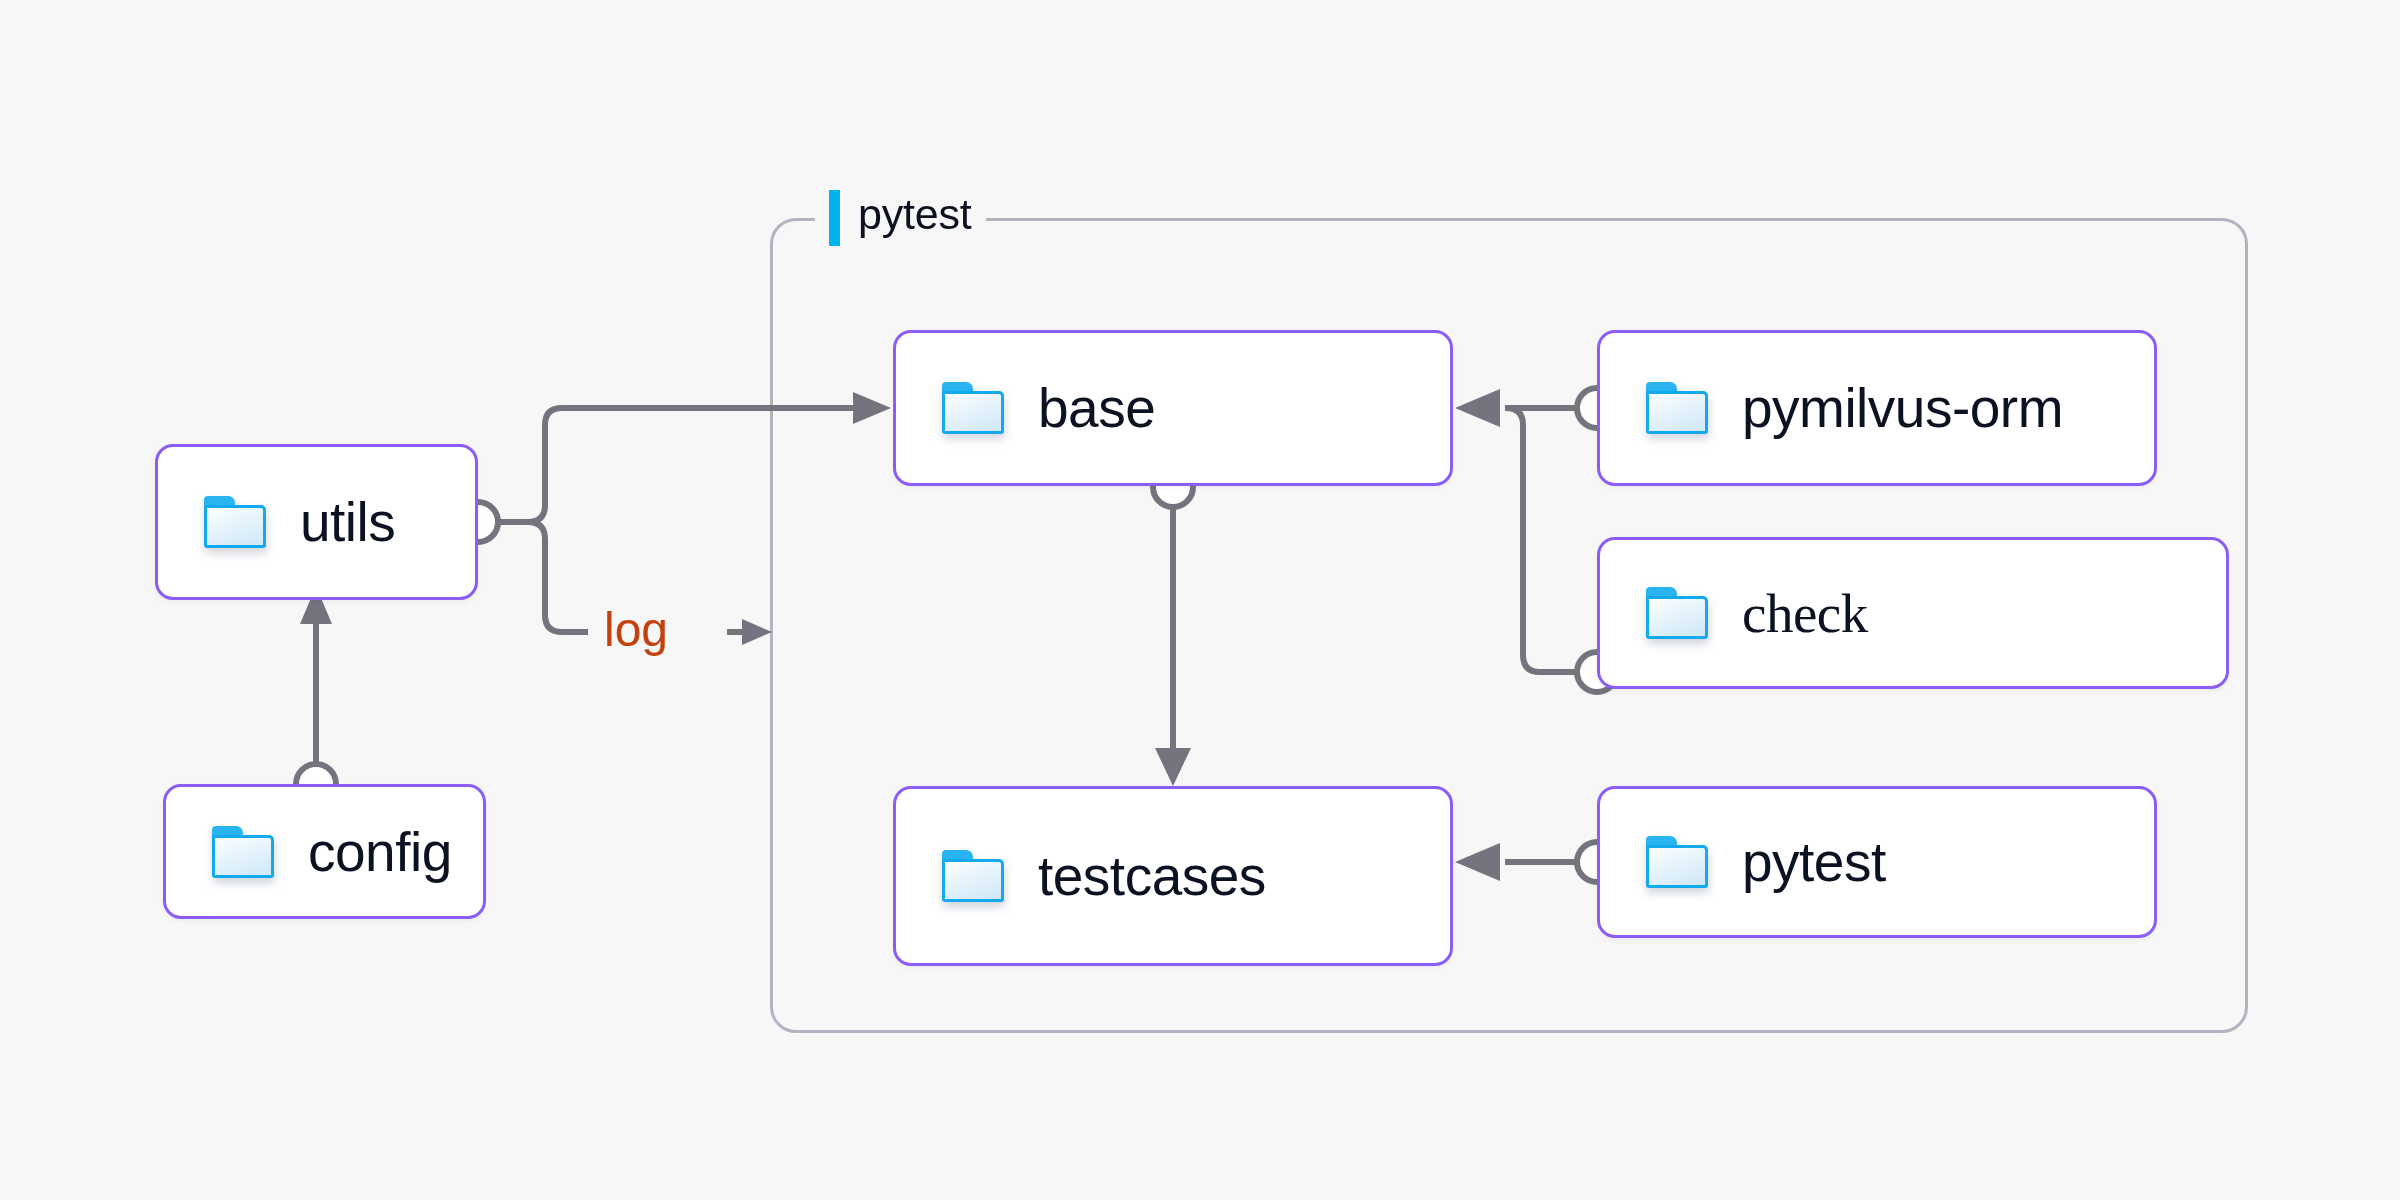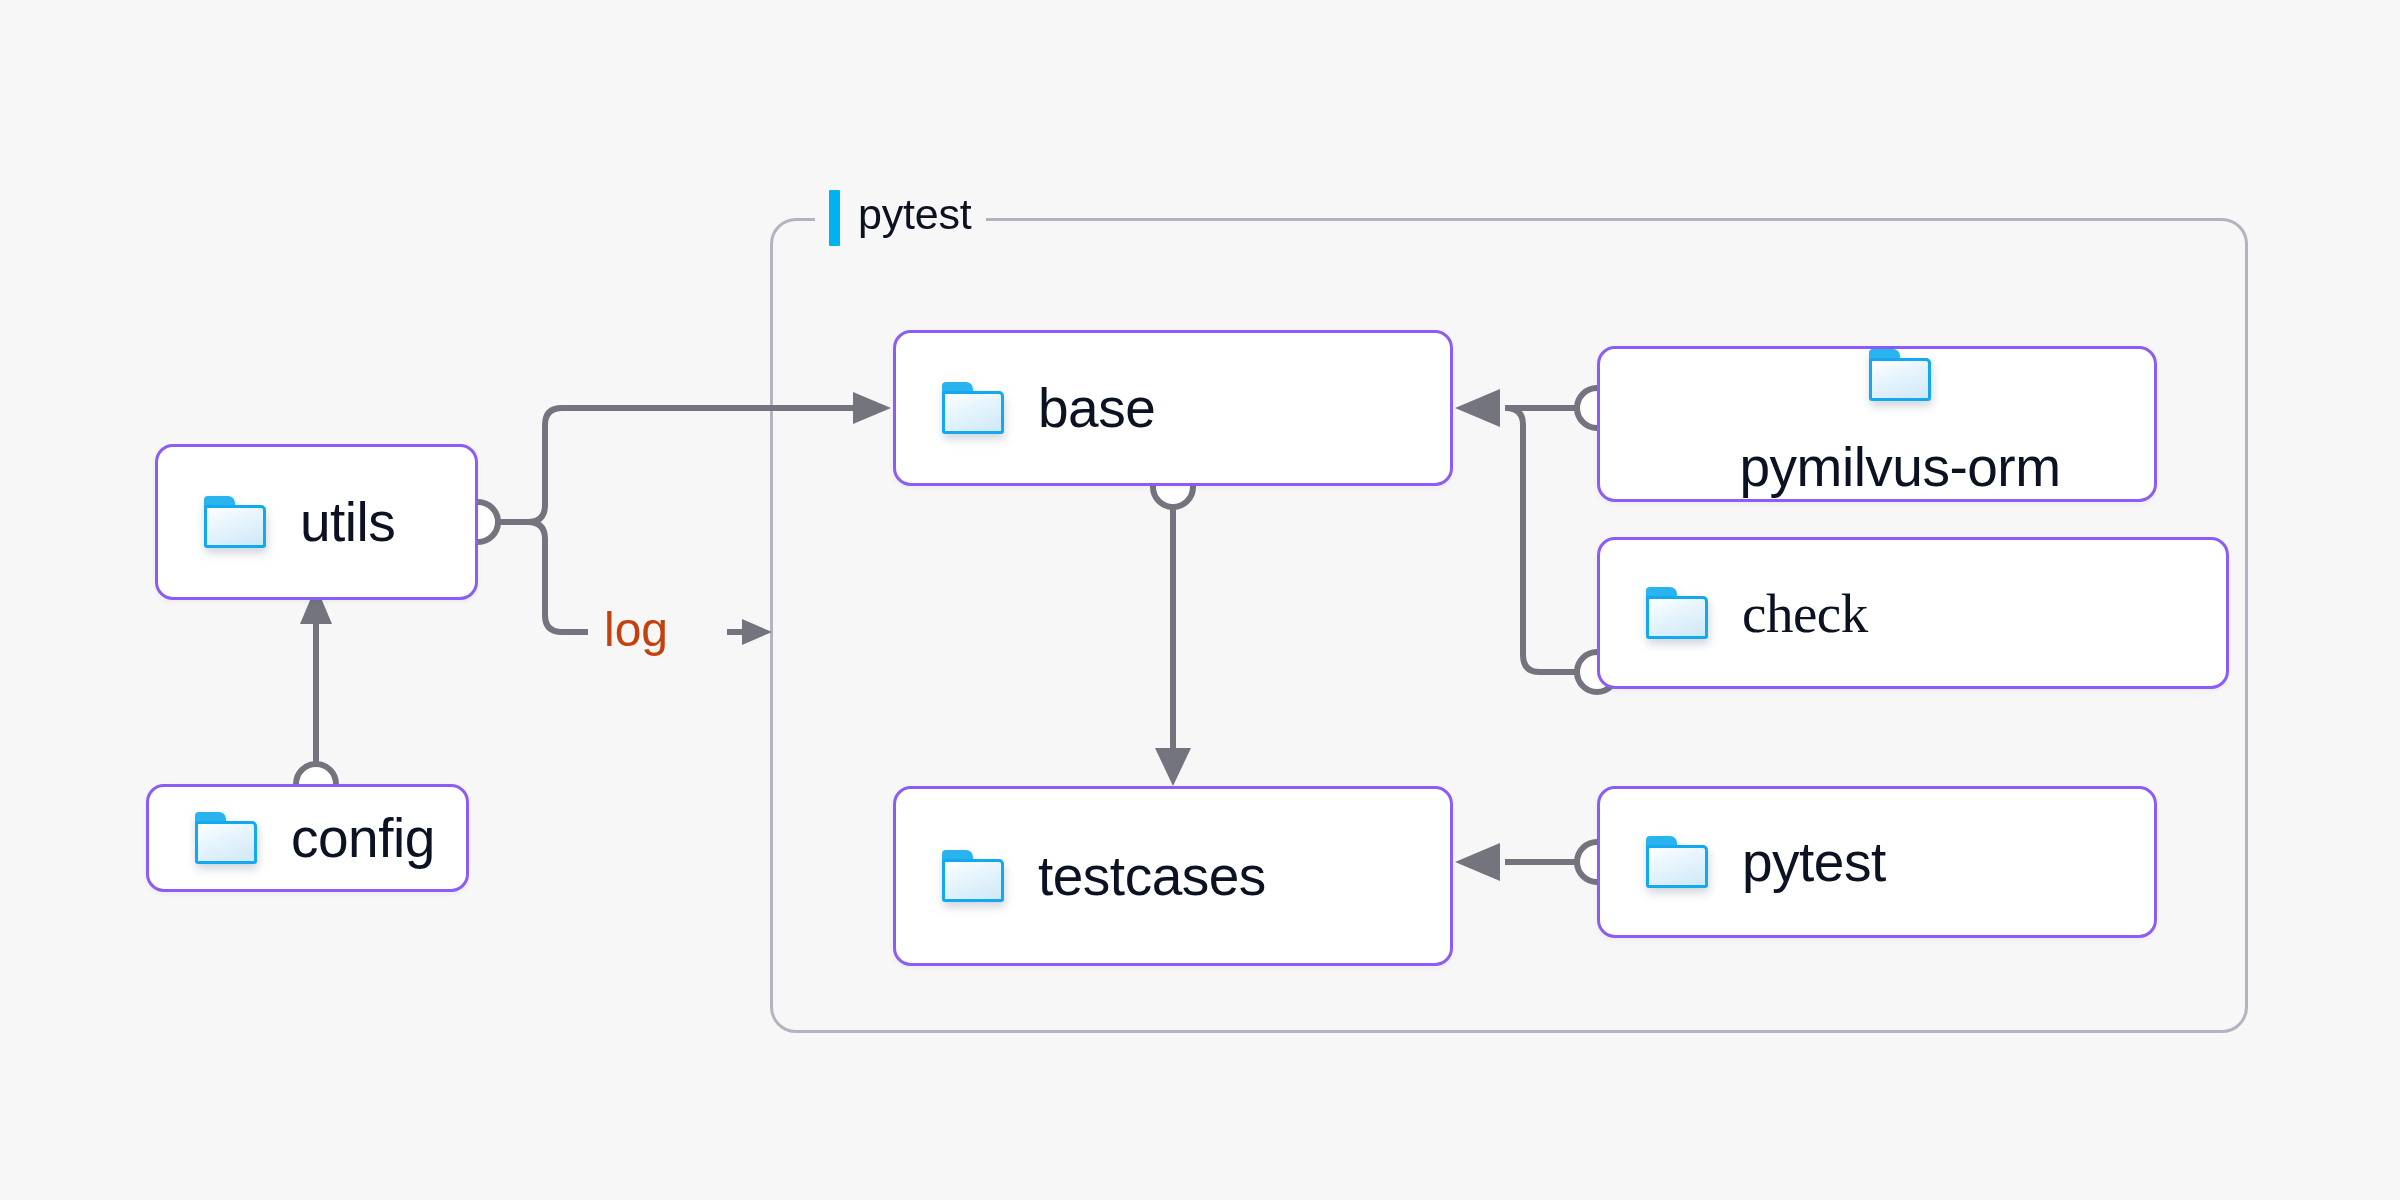--- a/index.html
+++ b/index.html
@@ -188,21 +188,21 @@
   <div class="edge-label" style="left:604px; top:602px;">log</div>
 
   <div class="node" style="left:155px; top:444px; width:323px; height:156px;">
     <span class="folder">
       <span class="tab"></span>
         <span class="body"></span>
     </span>
     <span class="node-label">utils</span>
   </div>
 
-  <div class="node" style="left:146px; top:784px; width:323px; height:108px;text-align:center;">
+  <div class="node" style="left:163px; top:784px; width:323px; height:135px;text-align:center;">
     <span class="folder">
       <span class="tab"></span>
         <span class="body"></span>
     </span>
     <span class="node-label">config</span>
   </div>
 
   <div class="node" style="left:893px; top:330px; width:560px; height:156px;">
     <span class="folder">
       <span class="tab"></span>
@@ -212,21 +212,21 @@
   </div>
 
   <div class="node" style="left:893px; top:786px; width:560px; height:180px;">
     <span class="folder">
       <span class="tab"></span>
         <span class="body"></span>
     </span>
     <span class="node-label">testcases</span>
   </div>
 
-  <div class="node" style="left:1597px; top:346px; width:560px; height:156px;flex-direction:column;">
+  <div class="node" style="left:1597px; top:330px; width:560px; height:156px;">
     <span class="folder">
       <span class="tab"></span>
         <span class="body"></span>
     </span>
     <span class="node-label">pymilvus-orm</span>
   </div>
 
   <div class="node" style="left:1597px; top:537px; width:632px; height:152px;font-family:Liberation Serif, serif;">
     <span class="folder">
       <span class="tab"></span>

